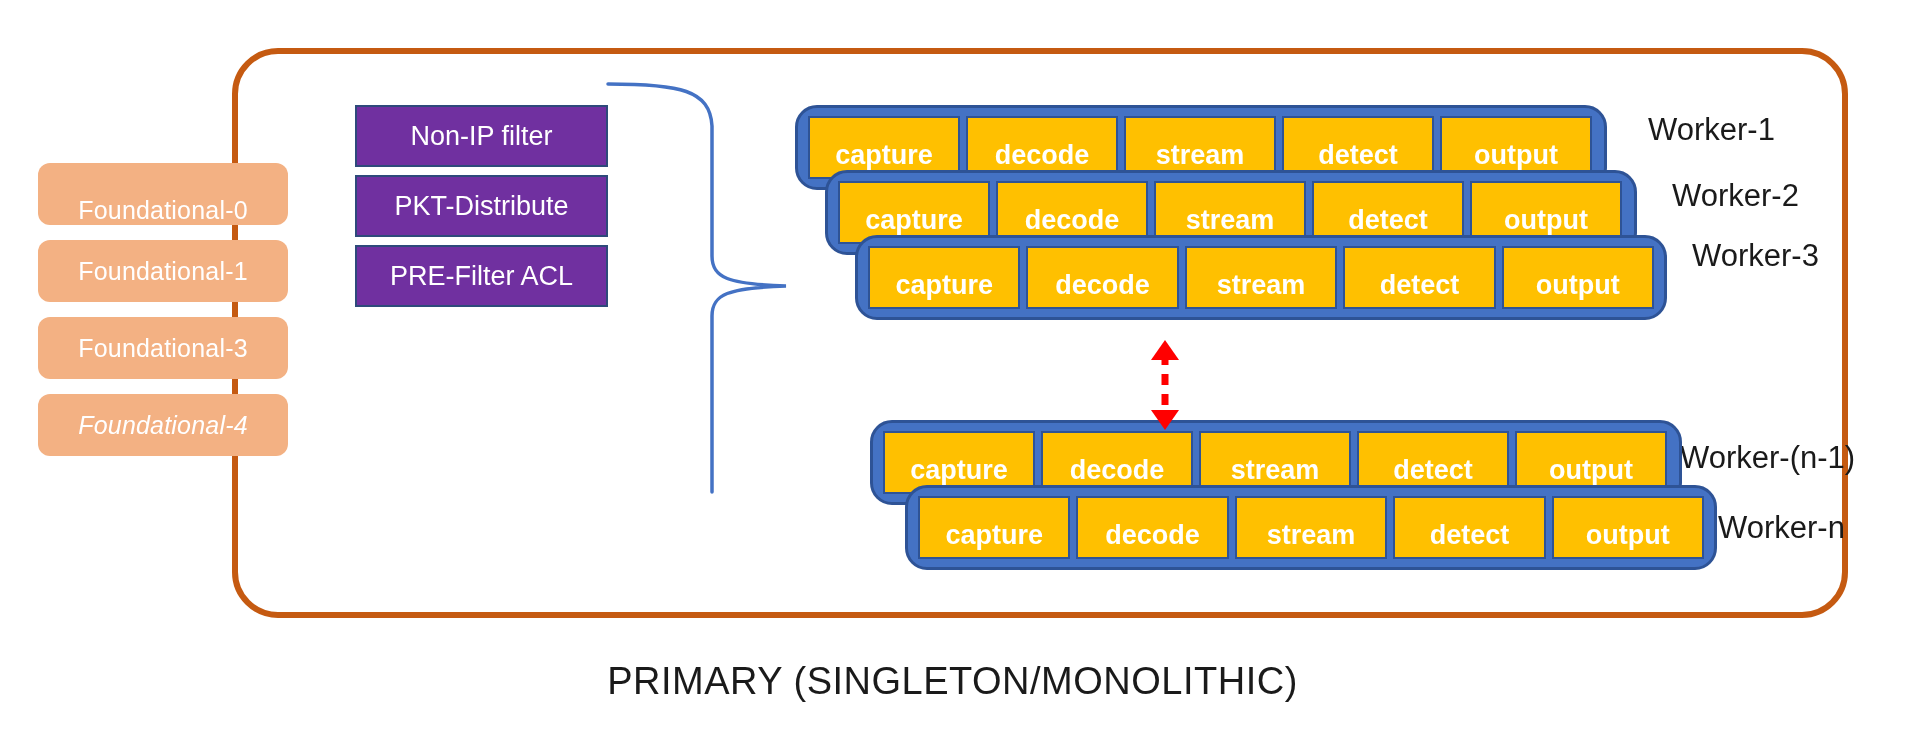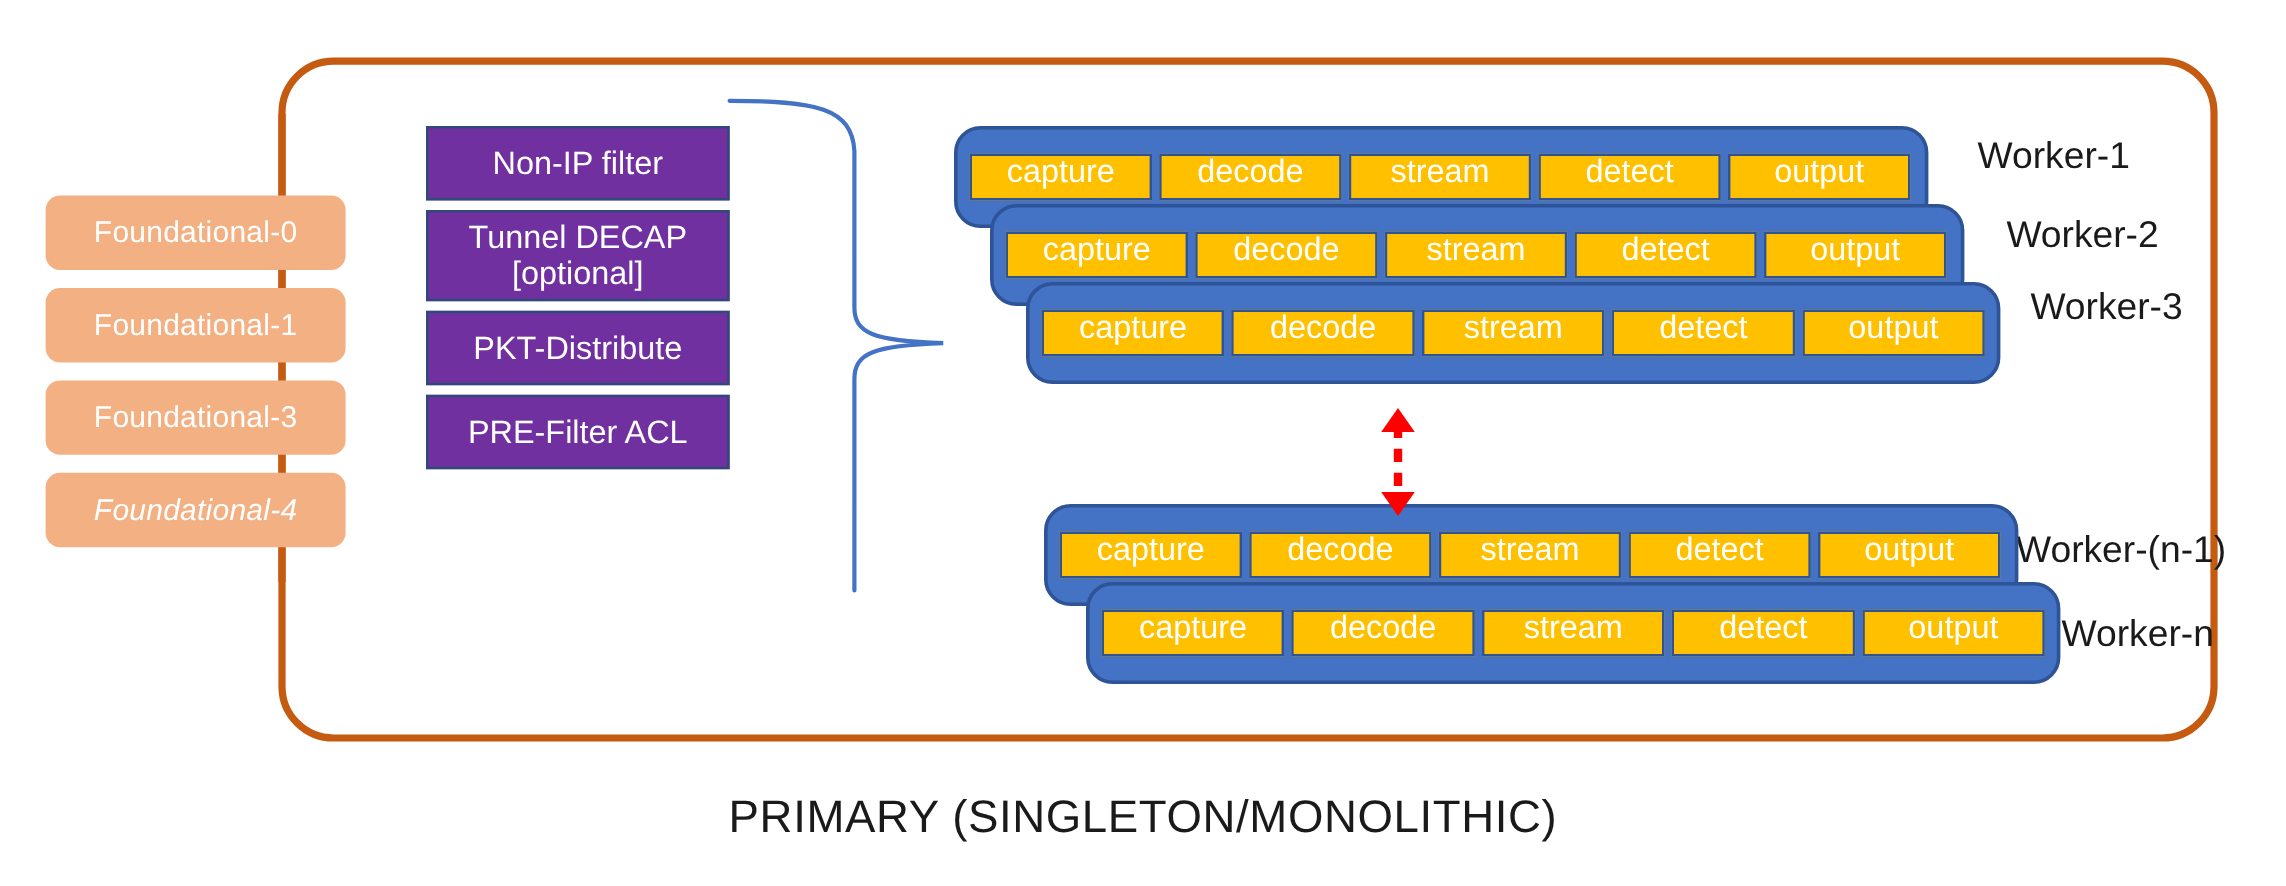--- a/index.html
+++ b/index.html
@@ -19,41 +19,41 @@
   .spine{
     position:absolute;left:232px;top:95px;width:6px;height:390px;
     background:#C55A11;
   }
   .found-box{
     position:absolute;left:38px;width:250px;height:62px;
     background:#F3B183;border-radius:12px;
     display:flex;align-items:center;justify-content:center;
     color:#ffffff;font-size:25px;letter-spacing:.2px;
   }
-  .fb0{top:163px;} .fb1{top:240px;} .fb2{top:317px;} .fb3{top:394px;font-style:italic;}
+  .fb0{top:163px;align-items:flex-end;} .fb1{top:240px;} .fb2{top:317px;} .fb3{top:394px;font-style:italic;}
 
   
   .purple-col{position:absolute;left:355px;top:105px;width:253px;}
   .purple-box{
     width:253px;background:#7030A0;border:2px solid #2E4A7B;
     box-sizing:border-box;color:#ffffff;font-size:27px;line-height:1.12;
     display:flex;align-items:center;justify-content:center;text-align:center;
     margin-bottom:8px;padding:4px 6px;
   }
   .pb-h1{height:62px;}
   .pb-h2{height:76px;}
 
   
   .brace{position:absolute;left:600px;top:78px;width:190px;height:420px;}
 
   
   .worker-row{
     position:absolute;background:#4472C4;border:3px solid #2E5396;
     border-radius:22px;box-sizing:border-box;
-    padding:20px 10px;display:flex;gap:6px;align-items:stretch;
+    padding:8px 10px;display:flex;gap:6px;align-items:stretch;font-weight:bold;
   }
   .stage-cell{
     background:#FFC000;border:2px solid #2E5396;box-sizing:border-box;
     color:#ffffff;font-size:27px;
     display:flex;align-items:flex-end;justify-content:center;
     padding-bottom:6px;
   }
   .w1{left:795px;top:105px;width:812px;height:85px;z-index:5;}
   .w1 .stage-cell{width:152px;}
   .w2{left:825px;top:170px;width:812px;height:85px;z-index:6;}
@@ -107,23 +107,20 @@
     <span>Foundational-3</span>
   </div>
   <div class="found-box fb3">
     <span>Foundational-4</span>
   </div>
 
   <div class="purple-col">
     <div class="purple-box pb-h1">
       <span>Non-IP filter</span>
     </div>
-    <div class="purple-box pb-h2">
-      <span>Tunnel DECAP [optional]</span>
-    </div>
     <div class="purple-box pb-h1">
       <span>PKT-Distribute</span>
     </div>
     <div class="purple-box pb-h1">
       <span>PRE-Filter ACL</span>
     </div>
   </div>
 
   <svg class="brace" viewBox="0 0 190 420">
     <path d="M 8 6 C 80 6 110 12 112 48 L 112 178 C 112 200 128 206 186 208

